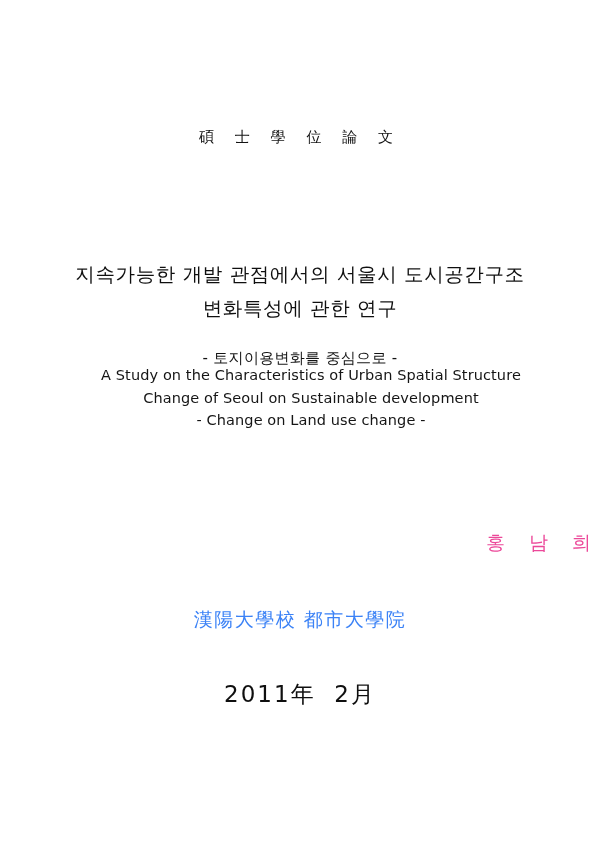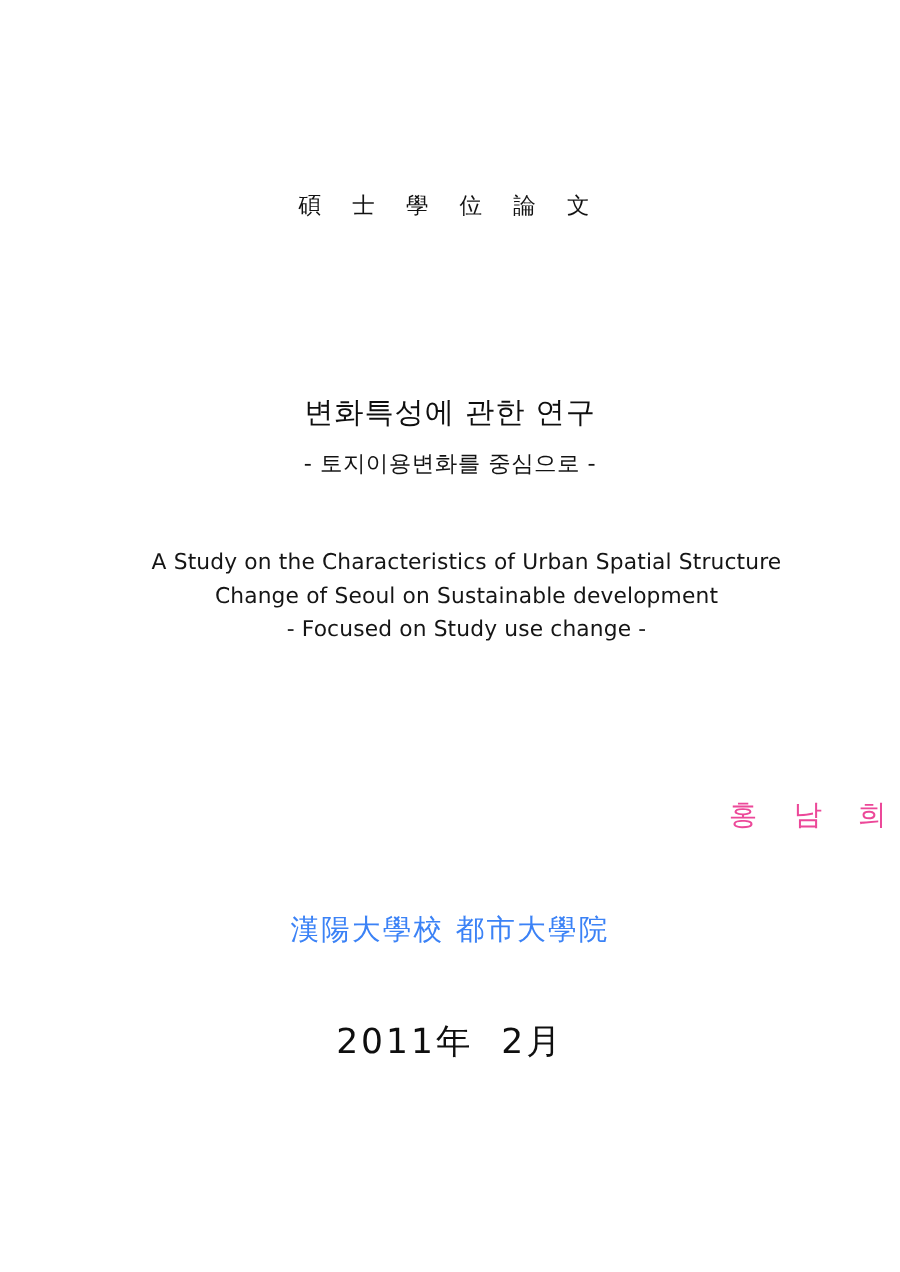--- a/index.html
+++ b/index.html
@@ -44,21 +44,21 @@
   .title-line {
     font-size: 19.5px;
     line-height: 34px;
     letter-spacing: 0.6px;
     color: #0f0f0f;
     white-space: pre;
   }
   .subtitle-ko {
     font-size: 15px;
     line-height: 30px;
-    margin-top: 2px;
+    margin-top: 17px;
     color: #131313;
     letter-spacing: 0.3px;
     white-space: pre;
   }
   .eng-block {
     position: absolute;
     top: 364px;
     left: 0;
     width: 600px;
     text-align: center;
@@ -106,28 +106,29 @@
   }
 </style>
 </head>
 <body>
 
 <div class="page">
 
   <div class="doc-type">碩 士 學 位 論 文</div>
 
   <div class="title-block">
+    <div class="title-line">지속가능한 개발 관점에서의 서울시 도시공간구조</div>
     <div class="title-line">변화특성에 관한 연구</div>
     <div class="subtitle-ko">- 토지이용변화를 중심으로 -</div>
   </div>
 
   <div class="eng-block">
     <div class="eng-line">A Study on the Characteristics of Urban Spatial Structure</div>
     <div class="eng-line">Change of Seoul on Sustainable development</div>
-    <div class="eng-line">- Focused on Study use change -</div>
+    <div class="eng-line">- Change on Land use change -</div>
   </div>
 
   <div class="author">홍 남 희</div>
 
   <div class="institution">漢陽大學校 都市大學院</div>
 
   <div class="date">2011年  2月</div>
 
 </div>
 

